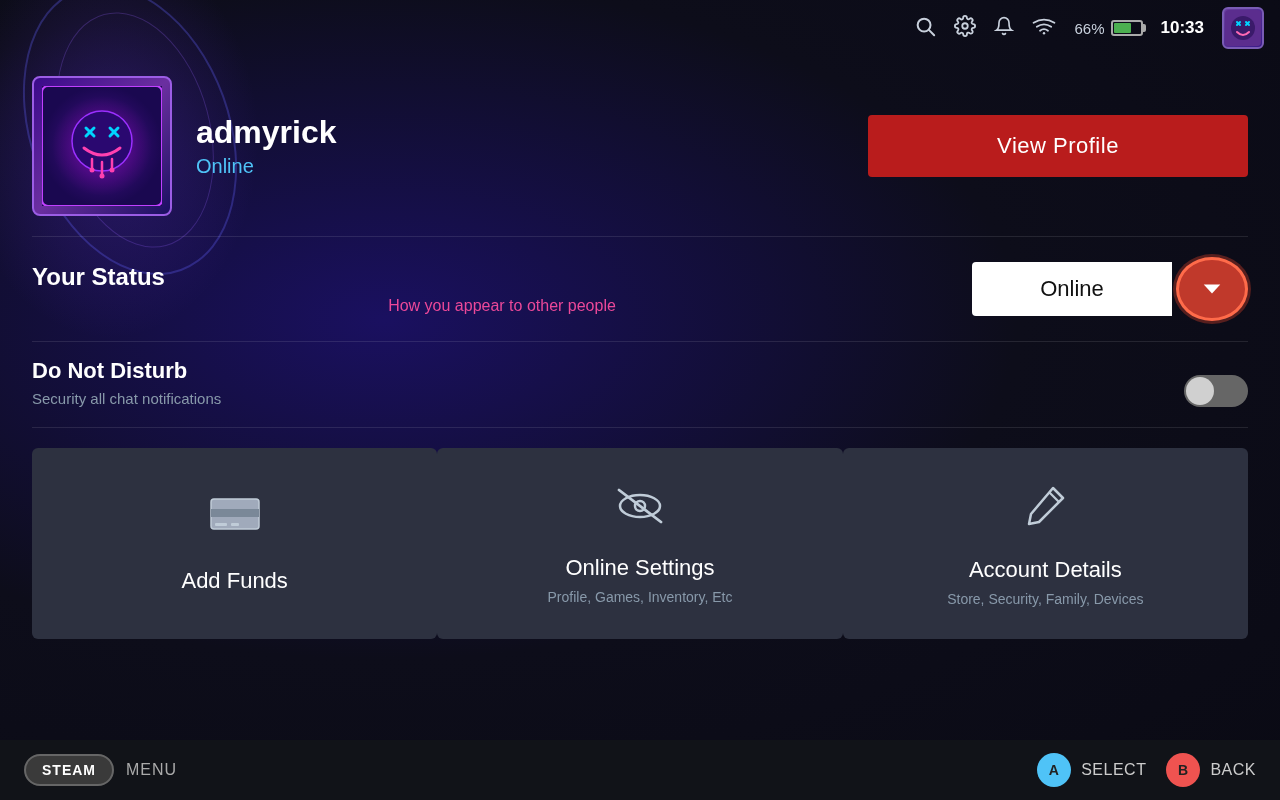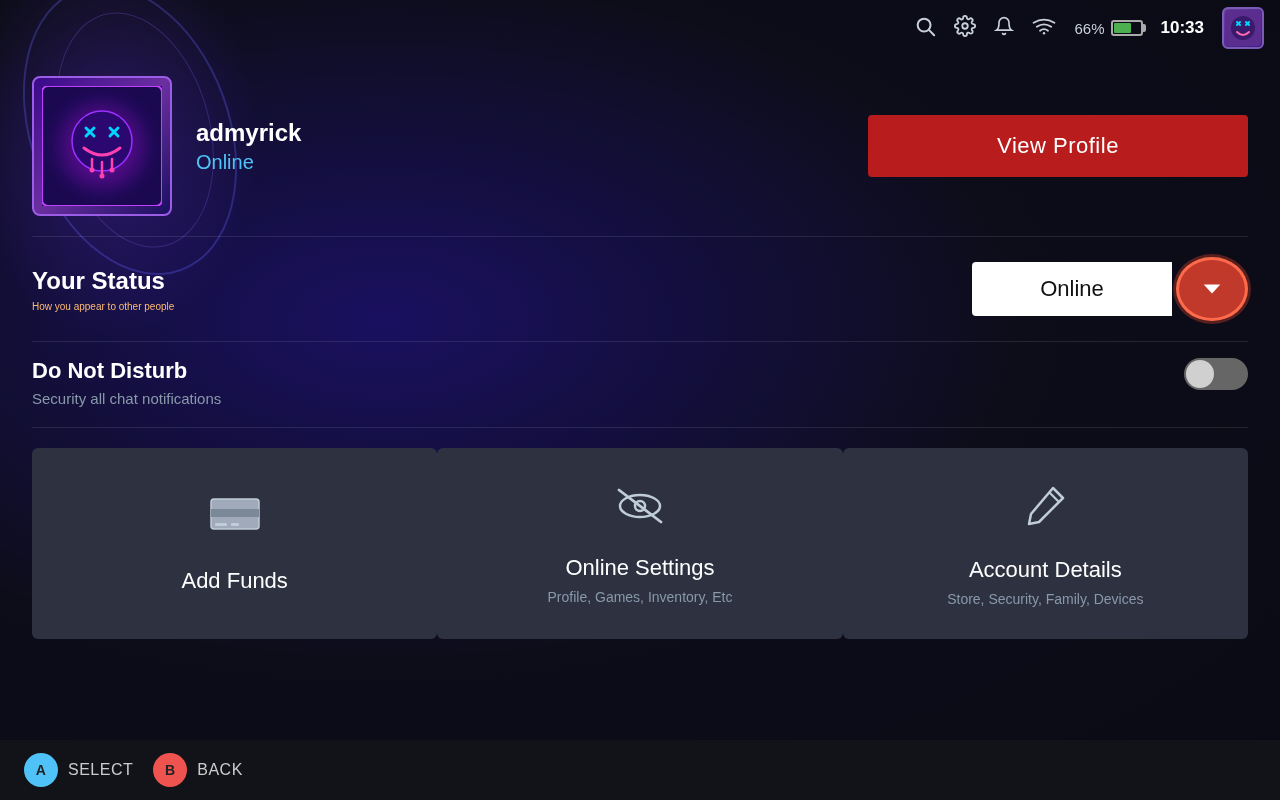--- a/index.html
+++ b/index.html
@@ -154,21 +154,21 @@
       position: relative;
       overflow: hidden;
       flex-shrink: 0;
     }
 
     .profile-info {
       flex: 1;
     }
 
     .profile-username {
-      font-size: 24px;
+      font-size: 32px;
       font-weight: 600;
       color: #ffffff;
       margin-bottom: 4px;
     }
 
     .profile-status {
       font-size: 20px;
       color: #4fc3f7;
       font-weight: 500;
     }
@@ -216,22 +216,23 @@
     }
 
     .status-title {
       font-size: 24px;
       font-weight: 600;
       color: #ffffff;
       margin-bottom: 6px;
     }
 
     .status-desc {
-      font-size: 10px;
-      color: #fdba74;
+      font-size: 16px;
+      color: #ec4899;
+      text-align: center;
     }
 
     .status-dropdown {
       display: flex;
       align-items: center;
       gap: 0;
     }
 
     .status-select {
       background: #ffffff;
@@ -260,21 +261,21 @@
       color: #ffffff;
       margin-left: 4px;
       box-shadow: 0 0 0 3px rgba(200,60,40,0.4);
     }
 
     
     .dnd-section {
       position: relative;
       z-index: 10;
       display: flex;
-      align-items: flex-start;
+      align-items: flex-end;
       padding: 16px 32px 20px;
     }
 
     .dnd-info {
       flex: 1;
     }
 
     .dnd-title {
       font-size: 22px;
       font-weight: 600;
@@ -616,20 +617,24 @@
         <path d="M30 4 L40 14 L16 38 L6 40 L8 30 Z" fill="none" stroke="#c0ccd8" stroke-width="2.5" stroke-linejoin="round"></path>
         <line x1="26" y1="8" x2="36" y2="18" stroke="#c0ccd8" stroke-width="2.2"></line>
       </svg>
     </div>
     <div class="card-title">Account Details</div>
     <div class="card-subtitle">Store, Security, Family, Devices</div>
   </div>
 </div>
 
 <div class="bottombar">
+  <div class="steam-menu">
+    <button class="steam-btn">STEAM</button>
+    <span class="menu-label">MENU</span>
+  </div>
   <div class="bottom-actions">
     <div class="action-btn">
       <div class="btn-circle btn-a">A</div>
       <span>SELECT</span>
     </div>
     <div class="action-btn">
       <div class="btn-circle btn-b">B</div>
       <span>BACK</span>
     </div>
   </div>

